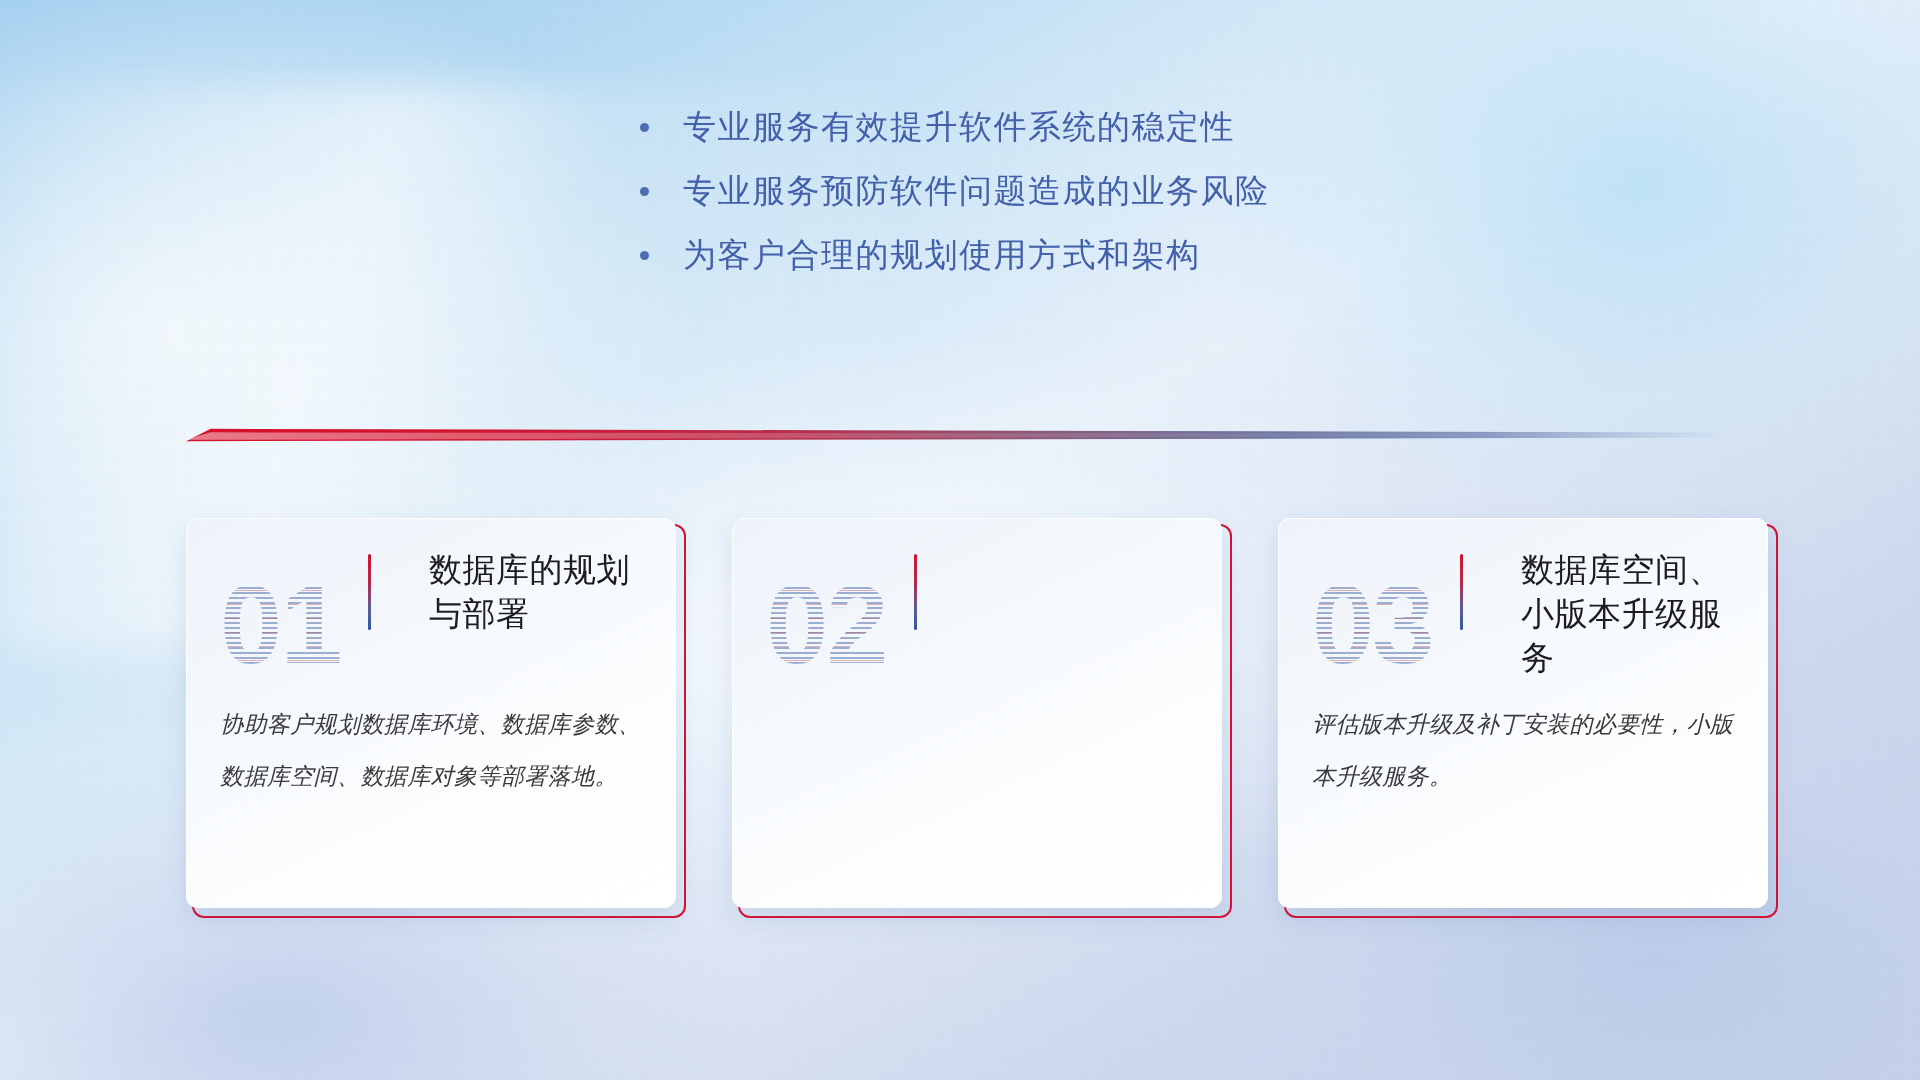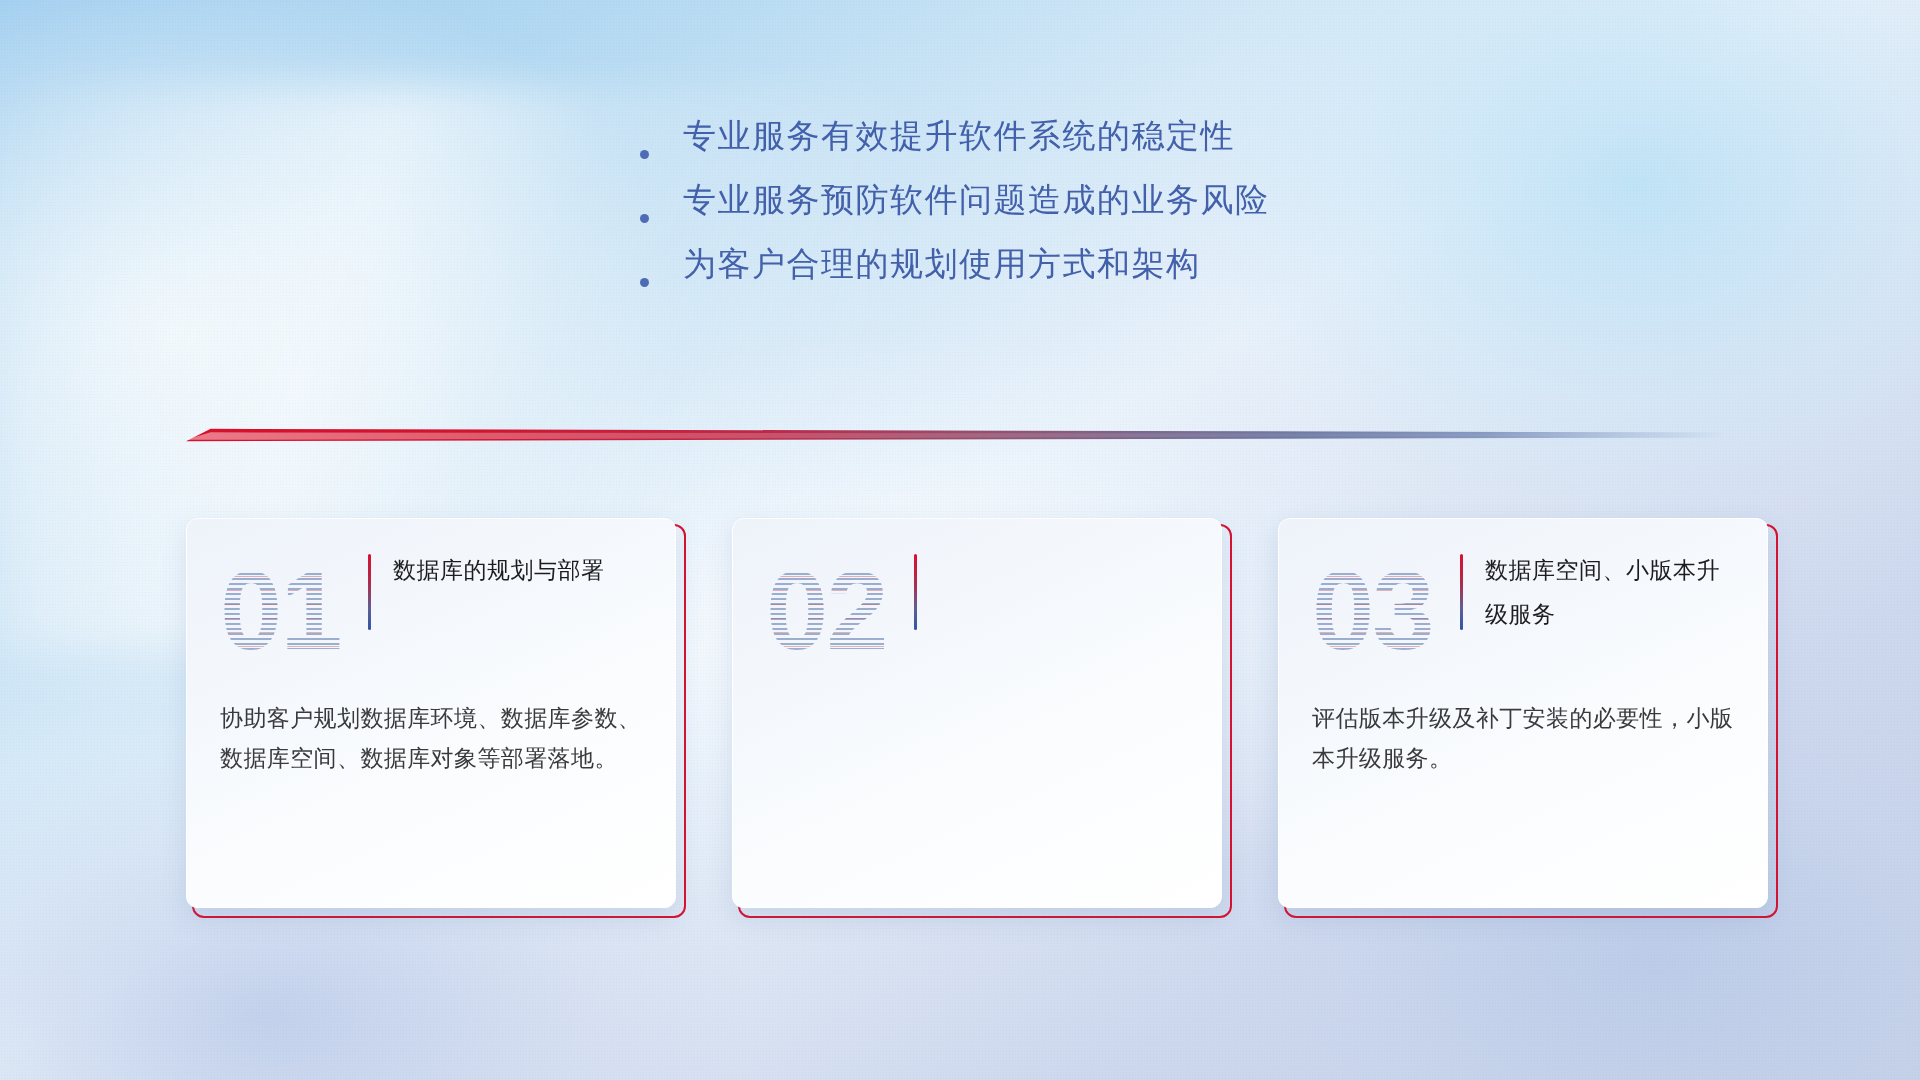--- a/index.html
+++ b/index.html
@@ -44,21 +44,21 @@
     background-image:radial-gradient(rgba(60,90,150,.9) .5px,transparent .5px);
     background-size:3px 3px;
   }
 
   
   #bullets{
     position:absolute;left:0;right:0;top:95px;
     display:flex;flex-direction:column;align-items:center;gap:0;
   }
   .bullet-row{
-    display:flex;align-items:flex-end;
+    display:flex;align-items:center;
     width:700px;height:64px;
     padding-left:30px;box-sizing:border-box;
   }
   .bullet-dot{
     width:9px;height:9px;border-radius:50%;
     background:#4d6cb4;flex:0 0 auto;margin-right:34px;
   }
   .bullet-text{
     font-size:33px;color:#4360ab;letter-spacing:1.5px;
     font-family:"Liberation Sans","DejaVu Sans",sans-serif;
@@ -102,21 +102,21 @@
   .card-face::after{
     content:"";position:absolute;inset:0;border-radius:12px;
     border:1px solid rgba(255,255,255,.9);pointer-events:none;
   }
   .card-head{
     position:absolute;left:34px;top:26px;right:26px;height:118px;
     display:flex;align-items:flex-start;
   }
   .ghost-num{
     position:relative;width:138px;height:112px;flex:0 0 auto;
-    margin-top:8px;
+    margin-top:22px;
   }
   .ghost-num span{
     position:absolute;left:0;top:-6px;
     font-size:112px;font-weight:700;letter-spacing:-2px;
     font-family:"Liberation Sans","DejaVu Sans",sans-serif;
     color:#b7c6dd;
     -webkit-background-clip:text;background-clip:text;
     background-image:repeating-linear-gradient(0deg,
         rgba(120,145,190,.95) 0px, rgba(120,145,190,.95) 2px,
         rgba(255,255,255,0) 2px, rgba(255,255,255,0) 5px);
@@ -130,28 +130,30 @@
     -webkit-background-clip:text;background-clip:text;color:transparent;
     background-image:repeating-linear-gradient(0deg,
         rgba(200,70,80,.40) 0px, rgba(200,70,80,.40) 1px,
         rgba(255,255,255,0) 1px, rgba(255,255,255,0) 14px);
   }
   .title-bar{
     width:3px;height:76px;margin:10px 22px 0 10px;flex:0 0 auto;border-radius:2px;
     background:linear-gradient(180deg,#d81030 0%,#b02a4a 38%,#5e5f94 72%,#2f55a8 100%);
   }
   .card-title{
-    font-size:23px;line-height:44px;color:#1d1d1f;font-weight:400;
+    font-size:33px;line-height:44px;color:#1d1d1f;font-weight:400;
     letter-spacing:.5px;padding-top:4px;
     font-family:"Liberation Sans","DejaVu Sans",sans-serif;
+    margin-left:36px;
   }
   .card-body{
     position:absolute;left:34px;right:34px;top:180px;
-    font-size:23px;line-height:40px;color:#3a3a3c;letter-spacing:.4px;
-    font-family:"Liberation Sans","DejaVu Sans",sans-serif;
+    font-size:23px;line-height:52px;color:#3a3a3c;letter-spacing:.4px;
+    font-family:"Liberation Sans","DejaVu Sans",sans-serif;
+    font-style:italic;
   }
 </style>
 </head>
 <body>
 
 <div id="bg-base"></div>
 <div id="bg-glow-left"></div>
 <div id="bg-glow-tr"></div>
 <div id="bg-glow-center"></div>
 <div id="bg-glow-bl"></div>

